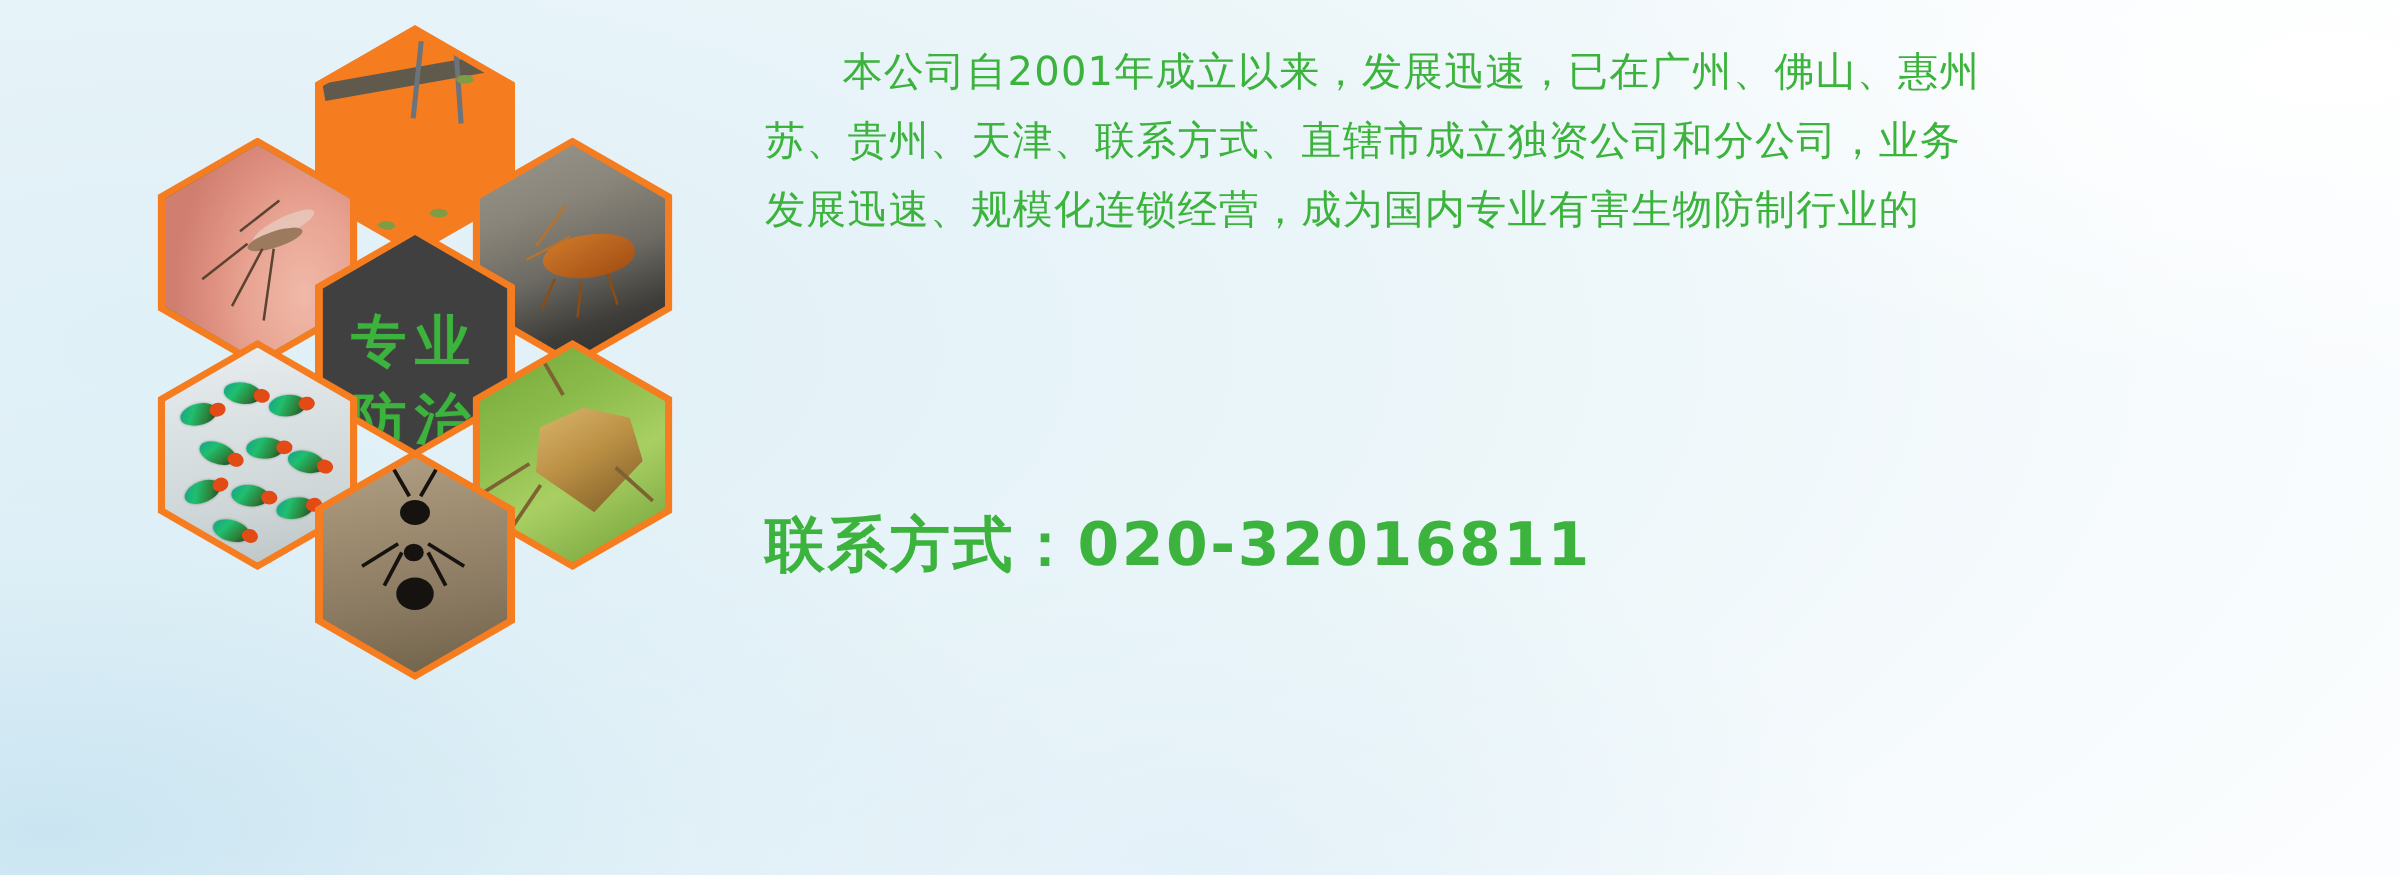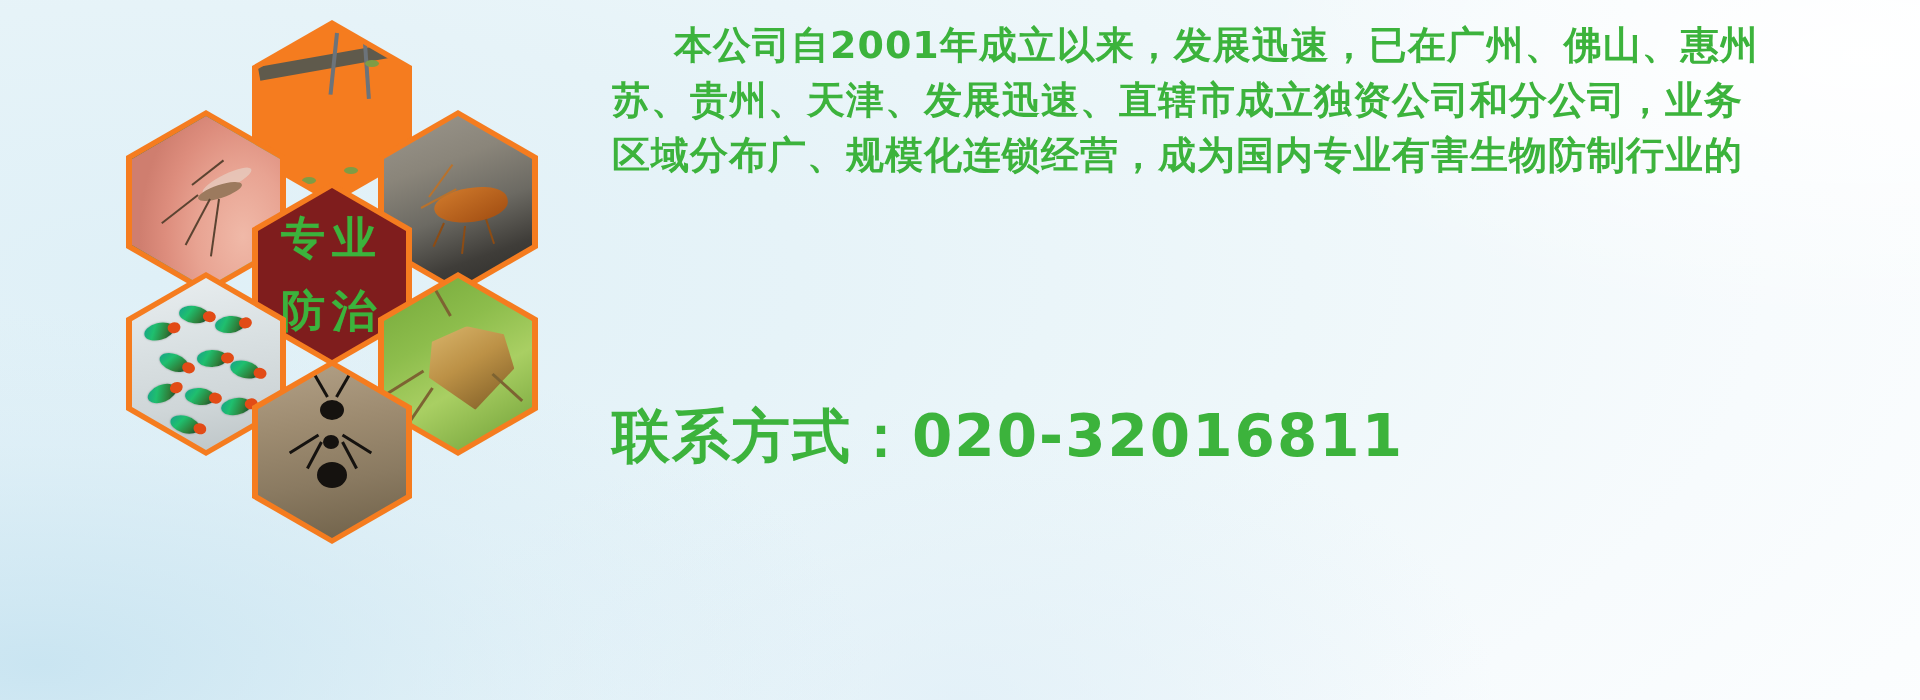--- a/index.html
+++ b/index.html
@@ -42,28 +42,28 @@
   
   .h-top     {left:172px;top:20px;}
   .h-upleft  {left:46px;top:110px;}
   .h-upright {left:298px;top:110px;}
   .h-center  {left:172px;top:182px;}
   .h-lowleft {left:46px;top:272px;}
   .h-lowright{left:298px;top:272px;}
   .h-bottom  {left:172px;top:360px;}
 
   
-  .h-center .inner{background:#7f1d1d;display:flex;align-items:center;justify-content:center;}
+  .h-center .inner{background:#404040;display:flex;align-items:flex-end;justify-content:center;}
   .brand{
     text-align:center;color:#3cb33c;font-weight:700;line-height:1.12;
     font-family:"DejaVu Sans","Liberation Sans",sans-serif;
     text-shadow:0 0 1px rgba(60,179,60,.5);
   }
   .brand .l1,.brand .l2{font-size:44px;letter-spacing:7px;display:block;}
-  .brand .l2{margin-top:24px;}
+  .brand .l2{margin-top:12px;}
 
   
   
   .art-rat{
     background:
       radial-gradient(26px 46px at 36% 62%, #8d949c 0%, #757d86 55%, rgba(0,0,0,0) 58%),
       radial-gradient(24px 44px at 63% 66%, #8a9199 0%, #717981 55%, rgba(0,0,0,0) 58%),
       linear-gradient(92deg, #6e6a5e 0 14%, #8b8madc 0 0),
       linear-gradient(180deg,#9a9democ 0 0),
       linear-gradient(175deg,#a9a396 0%,#928b7d 35%,#b3ada0 60%,#8f897c 100%);
@@ -108,34 +108,34 @@
 
   
   .art-bug{background:linear-gradient(150deg,#74a83a 0%,#8dbd4c 35%,#a9cf63 60%,#6f9f36 100%);}
   .art-bug .shield{position:absolute;left:30%;top:28%;width:86px;height:84px;
     background:linear-gradient(155deg,#d8b46a 0%,#bc9146 45%,#9a7434 75%,#7d5d27 100%);
     clip-path:polygon(50% 0%,92% 14%,100% 56%,50% 100%,0% 56%,8% 14%);transform:rotate(-6deg);}
   .art-bug .lg{position:absolute;width:3px;background:#7d6332;transform-origin:top center;}
 
   
   #copy{
-    position:absolute;left:612px;top:18px;width:1300px;
-    color:#3cb33c;font-size:38px;line-height:55px;font-weight:700;
+    position:absolute;left:612px;top:30px;width:1300px;
+    color:#3cb33c;font-size:32px;line-height:55px;font-weight:400;
     font-family:"DejaVu Sans","Liberation Sans",sans-serif;
     letter-spacing:1px;
   }
   #copy .p-line{white-space:pre;}
   #copy .indent{display:inline-block;width:62px;}
 
   #contact{
     position:absolute;left:612px;top:398px;width:1300px;
     color:#3cb33c;font-weight:700;
     font-family:"DejaVu Sans","Liberation Sans",sans-serif;
   }
-  #contact .row1{font-size:58px;line-height:76px;letter-spacing:2px;white-space:pre;}
+  #contact .row1{font-size:48px;line-height:76px;letter-spacing:2px;white-space:pre;}
   #contact .row2{font-size:58px;line-height:76px;letter-spacing:2px;white-space:pre;padding-left:290px;}
 </style>
 </head>
 <body>
 
 <div id="banner">
 
   <div id="honeycomb">
 
     <div class="hex h-top">
@@ -228,21 +228,21 @@
           <div class="lg" style="left:46%;top:18%;height:26px;transform:rotate(150deg);"></div>
           <div class="lg" style="left:52%;top:18%;height:26px;transform:rotate(-150deg);"></div>
         </div>
       </div>
     </div>
 
   </div>
 
   <div id="copy">
     <div class="p-line"><span class="indent"></span><span>本公司自2001年成立以来，发展迅速，已在广州、佛山、惠州</span></div>
-    <div class="p-line"><span>苏、贵州、天津、发展迅速、直辖市成立独资公司和分公司，业务</span></div>
-    <div class="p-line"><span>区域分布广、规模化连锁经营，成为国内专业有害生物防制行业的</span></div>
+    <div class="p-line"><span>苏、贵州、天津、联系方式、直辖市成立独资公司和分公司，业务</span></div>
+    <div class="p-line"><span>发展迅速、规模化连锁经营，成为国内专业有害生物防制行业的</span></div>
   </div>
 
   <div id="contact">
     <div class="row1">联系方式：020-32016811</div>
   </div>
 
 </div>
 
 </body></html>

